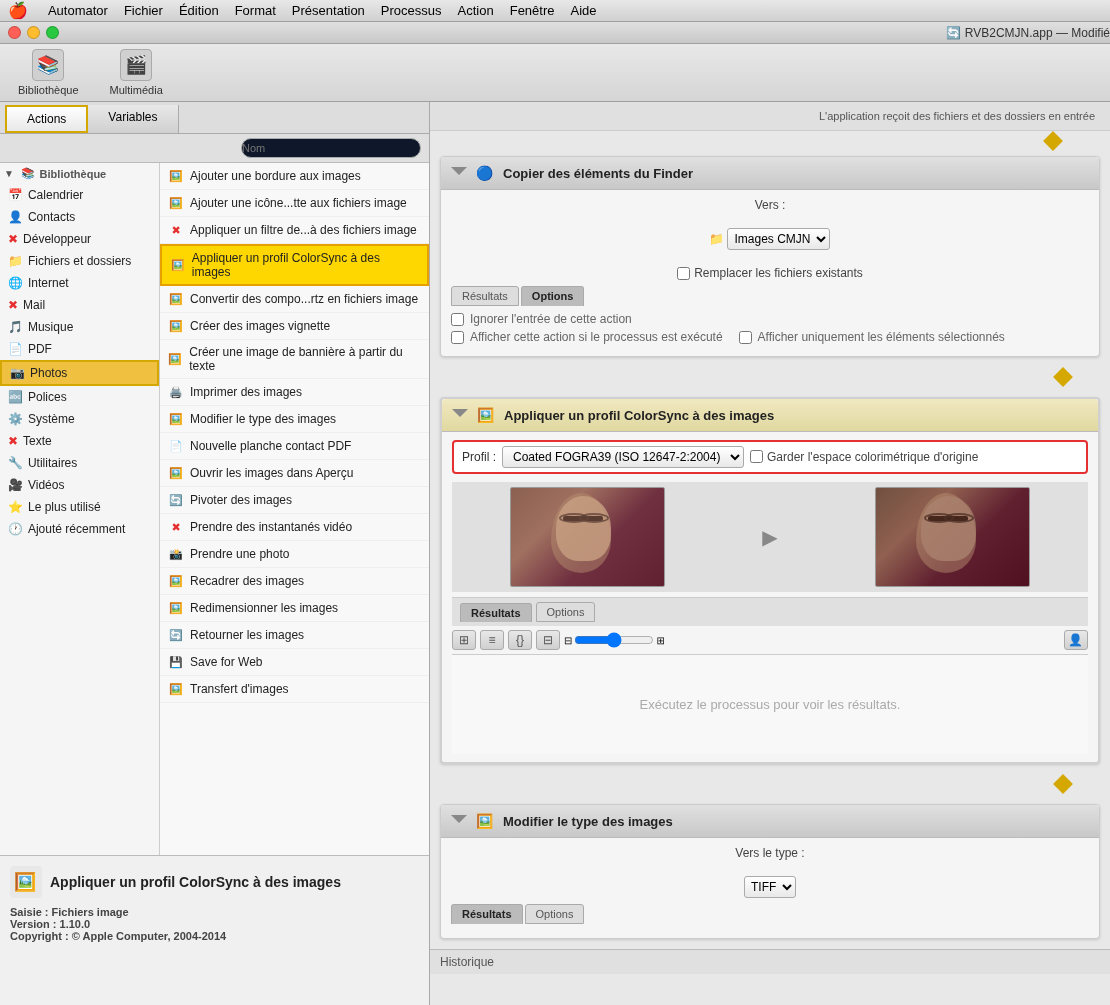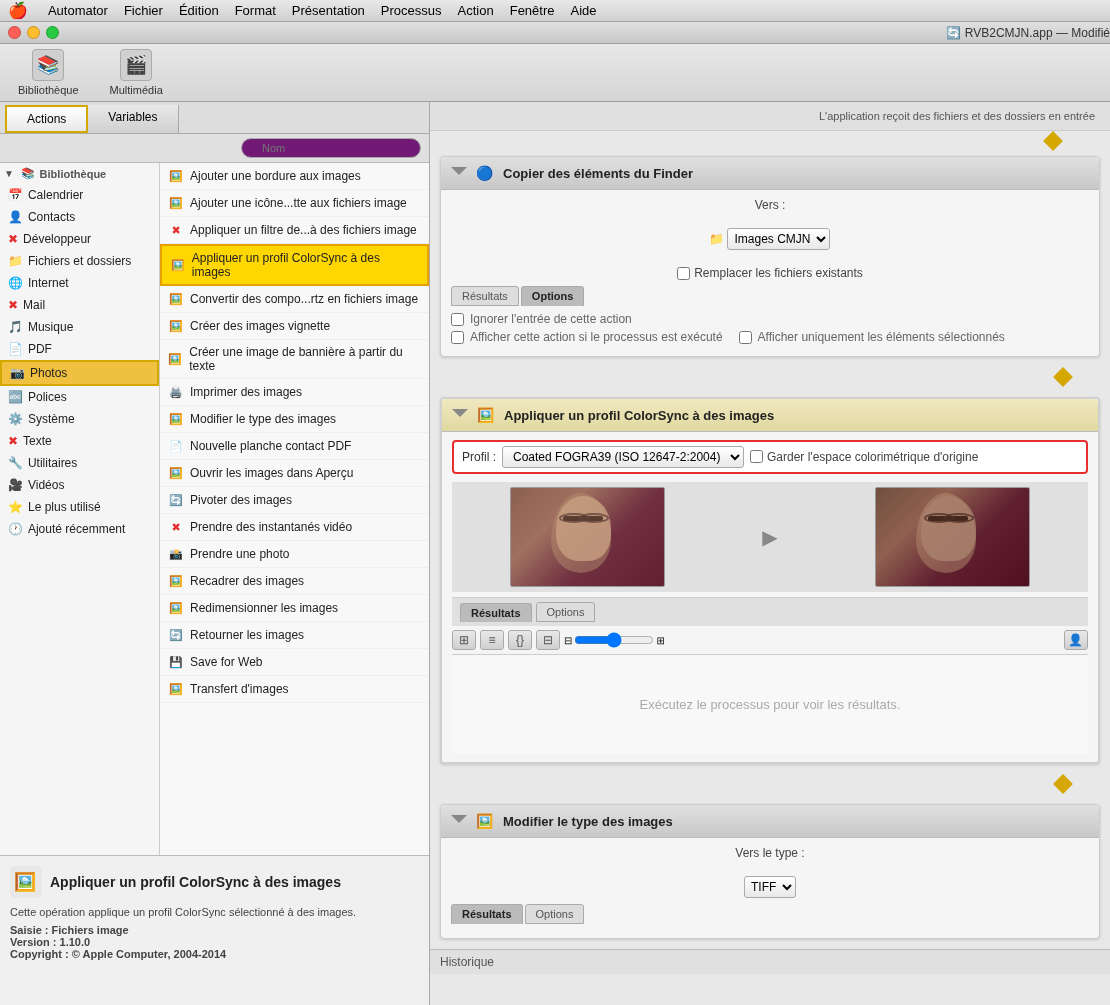--- a/index.html
+++ b/index.html
@@ -25,21 +25,21 @@
     .toolbar-btn-icon { width: 32px; height: 32px; background: #d0d0d0; border: 1px solid #aaa; border-radius: 4px; display: flex; align-items: center; justify-content: center; font-size: 18px; }
     .toolbar-btn-label { font-size: 11px; color: #333; }
 
     
     .main { display: flex; height: calc(1005px - 22px - 22px - 58px); }
 
     
     .left-panel { width: 430px; display: flex; flex-direction: column; background: #f0f0f0; border-right: 1px solid #aaa; }
     .panel-tab { padding: 5px 20px; font-size: 12px; cursor: pointer; background: linear-gradient(to bottom, #e8e8e8, #d0d0d0); border-right: 1px solid #aaa; }
     .panel-tab.active { background: linear-gradient(to bottom, #fff, #e8e8e8); border-bottom: 1px solid #f0f0f0; font-weight: 500; border: 2px solid #d4a800; border-bottom: none; }
-    .search-input { width: 180px; height: 20px; border-radius: 10px; border: 1px solid #aaa; background: #701a75; padding: 2px 20px; font-size: 11px; color: #999; }
+    .search-input { width: 180px; height: 20px; border-radius: 10px; border: 1px solid #aaa; background: #0f172a; padding: 2px 0; font-size: 11px; color: #999; }
 
     
     .panel-split { display: flex; flex: 1; overflow: hidden; }
     .category-list { width: 160px; background: #f5f5f5; border-right: 1px solid #ccc; overflow-y: auto; }
     .category-item { padding: 4px 8px; font-size: 12px; cursor: pointer; display: flex; align-items: center; gap: 5px; color: #222; }
     .category-item.group { font-weight: 600; font-size: 11px; color: #555; padding-left: 4px; }
 
     
     .actions-list { flex: 1; overflow-y: auto; background: #f8f8f8; }
     .action-item { padding: 5px 8px; font-size: 12px; cursor: pointer; display: flex; align-items: center; gap: 6px; border-bottom: 1px solid #eee; color: #222; }
@@ -334,21 +334,20 @@
           <span>Transfert d'images</span>
         </div>
       </div>
     </div>
 
     <div class="bottom-desc">
       <div class="desc-header">
         <div class="desc-icon">🖼️</div>
         <div class="desc-title">Appliquer un profil ColorSync à des images</div>
       </div>
-      <div class="desc-body">Cette opération applique un profil ColorSync sélectionné à des images.</div>
       <div class="desc-meta">
         <div><span>Saisie : </span><span>Fichiers image</span></div>
         <div><span>Version : </span><span>1.10.0</span></div>
         <div><span>Copyright : </span><span>© Apple Computer, 2004-2014</span></div>
       </div>
     </div>
   </div>
 
   <div class="right-panel">
 

